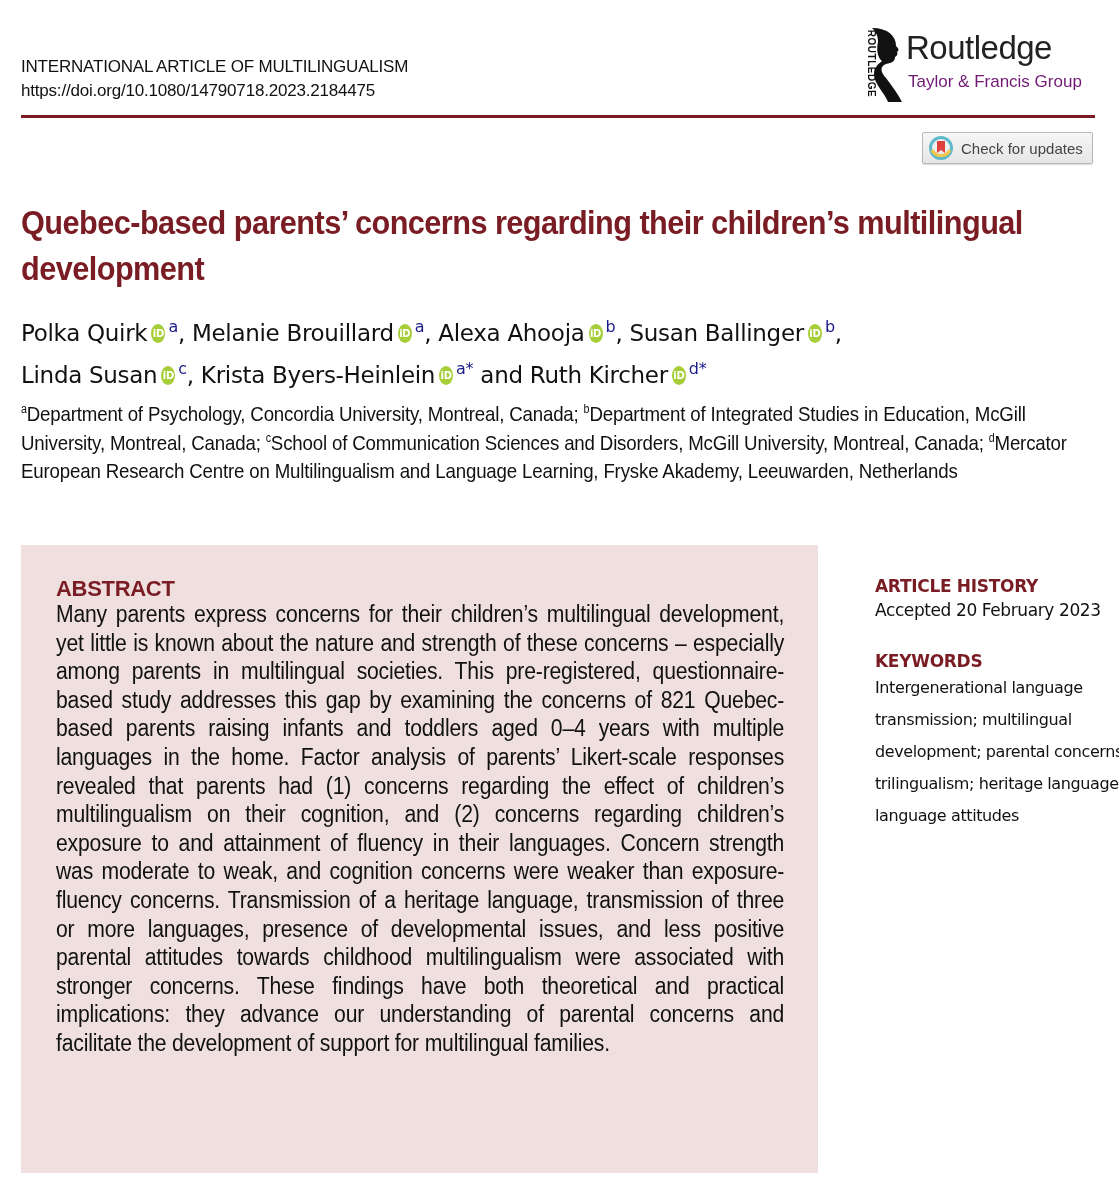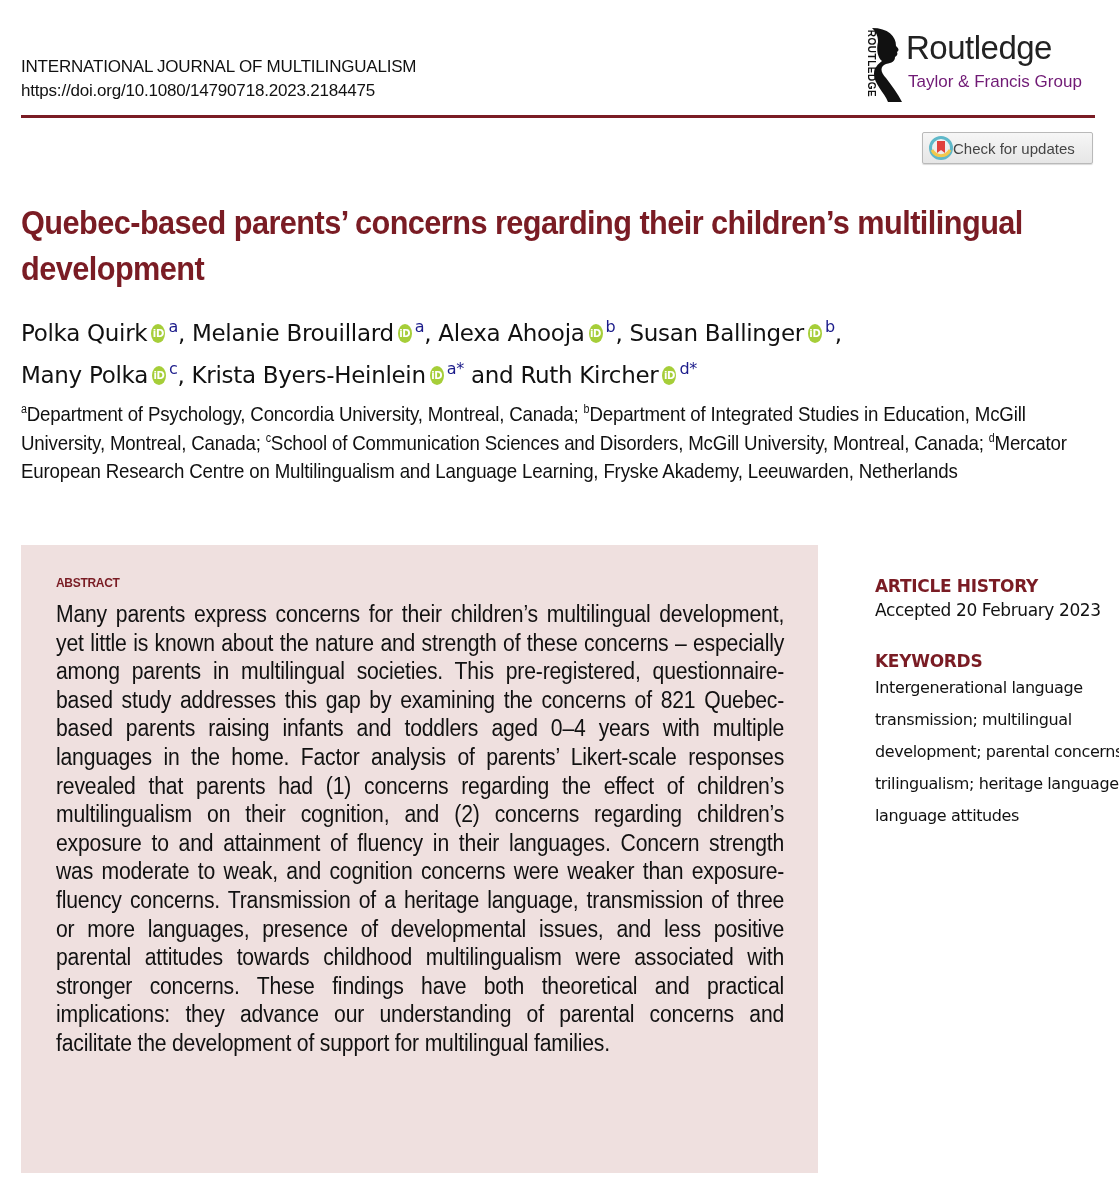--- a/index.html
+++ b/index.html
@@ -34,21 +34,21 @@
     position: absolute; left: 62px; top: 44px;
     font-family: "Liberation Sans", sans-serif; font-size: 17px; color: #701a75; white-space: nowrap;
   }
   .check-btn {
     position: absolute; left: 922px; top: 132px; width: 171px; height: 32px;
     background: linear-gradient(#f6f6f6, #e6e6e6); border: 1px solid #b9b9b9; border-radius: 2px;
     box-shadow: 0 1px 1px rgba(0,0,0,0.15);
     display: flex; align-items: center; box-sizing: border-box; padding-left: 6px; cursor: pointer;
   }
   .check-btn .label {
-    font-family: "Liberation Sans", sans-serif; font-size: 15px; color: #444; margin-left: 0;
+    font-family: "Liberation Sans", sans-serif; font-size: 15px; color: #444; margin-left: 8px;
   }
   .title {
     position: absolute; left: 21px; top: 200px; width: 1080px;
     font-family: "Liberation Sans", sans-serif; font-weight: bold; font-size: 33px; line-height: 46px;
     color: #7a1c24; letter-spacing: -0.6px; transform: scaleX(0.93); transform-origin: left;
   }
   .authors {
     position: absolute; left: 21px; top: 309px; width: 1090px;
     font-family: "DejaVu Sans", sans-serif; font-size: 23px; line-height: 35px; color: #111;
     letter-spacing: -0.3px;
@@ -66,21 +66,21 @@
     font-family: "Liberation Sans", sans-serif; font-size: 21px; line-height: 28.5px; color: #111;
     transform: scaleX(0.89); transform-origin: left; width: 1220px; letter-spacing: -0.2px;
   }
   .affiliations sup { font-size: 12px; vertical-align: 8px; line-height: 0; }
   .abstract-box {
     position: absolute; left: 21px; top: 545px; width: 797px; height: 628px;
     background: #efe0df;
   }
   .abstract-heading {
     position: absolute; left: 56px; top: 576px;
-    font-family: "Liberation Sans", sans-serif; font-weight: bold; font-size: 12px; color: #7a1c24;
+    font-family: "Liberation Sans", sans-serif; font-weight: bold; font-size: 22px; color: #7a1c24;
     letter-spacing: -0.3px;
   }
   .abstract-text {
     position: absolute; left: 56px; top: 600px; width: 809px;
     font-family: "Liberation Sans", sans-serif; font-size: 23.5px; line-height: 28.6px; color: #111;
     text-align: justify; transform: scaleX(0.9); transform-origin: left;
     letter-spacing: -0.2px;
   }
   .side { position: absolute; left: 836px; top: 575px; width: 270px; margin-left: 39px; }
   .side h3 {
@@ -91,21 +91,21 @@
   .side .kw {
     font-family: "DejaVu Sans", sans-serif; font-size: 16px; line-height: 32px; color: #111; letter-spacing: -0.4px;
     width: 260px;
   }
   .side .gap { height: 27px; }
 </style>
 </head>
 <body>
 
 <div class="journal">
-  <div>INTERNATIONAL JOURNAL OF MULTILINGUALISM</div>
+  <div>INTERNATIONAL ARTICLE OF MULTILINGUALISM</div>
   <div>https://doi.org/10.1080/14790718.2023.2184475</div>
 </div>
 
 <div class="logo">
   <div class="vert">ROUTLEDGE</div>
   <svg class="face" width="40" height="74" viewBox="0 0 40 74">
     <path d="M6 0 C22 0 30 8 30 18 C32 20 34 22 31 24 C32 26 31 28 29 29 C29 33 26 35 20 36 C14 38 14 44 20 50 C26 58 32 66 36 74 L22 74 C18 64 8 56 8 46 C8 40 12 36 16 33 C12 30 10 22 12 14 C12 8 10 4 6 0 Z" fill="#111"></path>
   </svg>
   <div class="name">Routledge</div>
   <div class="group">Taylor &amp; Francis Group</div>
@@ -122,21 +122,21 @@
   <span class="label">Check for updates</span>
 </div>
 
 <h1 class="title" style="margin:0">Quebec-based parents’ concerns regarding their children’s multilingual development</h1>
 
 <div class="authors">
   <span class="author"><span>Polka Quirk</span><span class="orcid">iD</span><sup class="aff-sup">a</sup></span><span>, </span>
   <span class="author"><span>Melanie Brouillard</span><span class="orcid">iD</span><sup class="aff-sup">a</sup></span><span>, </span>
   <span class="author"><span>Alexa Ahooja</span><span class="orcid">iD</span><sup class="aff-sup">b</sup></span><span>, </span>
   <span class="author"><span>Susan Ballinger</span><span class="orcid">iD</span><sup class="aff-sup">b</sup></span><span>,</span><br>
-  <span class="author"><span>Many Polka</span><span class="orcid">iD</span><sup class="aff-sup">c</sup></span><span>, </span>
+  <span class="author"><span>Linda Susan</span><span class="orcid">iD</span><sup class="aff-sup">c</sup></span><span>, </span>
   <span class="author"><span>Krista Byers-Heinlein</span><span class="orcid">iD</span><sup class="aff-sup">a*</sup></span><span style="white-space:pre"> and </span><span class="author"><span>Ruth Kircher</span><span class="orcid">iD</span><sup class="aff-sup">d*</sup></span>
 </div>
 
 <div class="affiliations">
   <sup>a</sup><span>Department of Psychology, Concordia University, Montreal, Canada; </span><sup>b</sup><span>Department of Integrated Studies in Education, McGill University, Montreal, Canada; </span><sup>c</sup><span>School of Communication Sciences and Disorders, McGill University, Montreal, Canada; </span><sup>d</sup><span>Mercator European Research Centre on Multilingualism and Language Learning, Fryske Akademy, Leeuwarden, Netherlands</span>
 </div>
 
 <div class="abstract-box"></div>
 <div class="abstract-heading">ABSTRACT</div>
 <div class="abstract-text">Many parents express concerns for their children’s multilingual development, yet little is known about the nature and strength of these concerns – especially among parents in multilingual societies. This pre-registered, questionnaire-based study addresses this gap by examining the concerns of 821 Quebec-based parents raising infants and toddlers aged 0–4 years with multiple languages in the home. Factor analysis of parents’ Likert-scale responses revealed that parents had (1) concerns regarding the effect of children’s multilingualism on their cognition, and (2) concerns regarding children’s exposure to and attainment of fluency in their languages. Concern strength was moderate to weak, and cognition concerns were weaker than exposure-fluency concerns. Transmission of a heritage language, transmission of three or more languages, presence of developmental issues, and less positive parental attitudes towards childhood multilingualism were associated with stronger concerns. These findings have both theoretical and practical implications: they advance our understanding of parental concerns and facilitate the development of support for multilingual families.</div>

